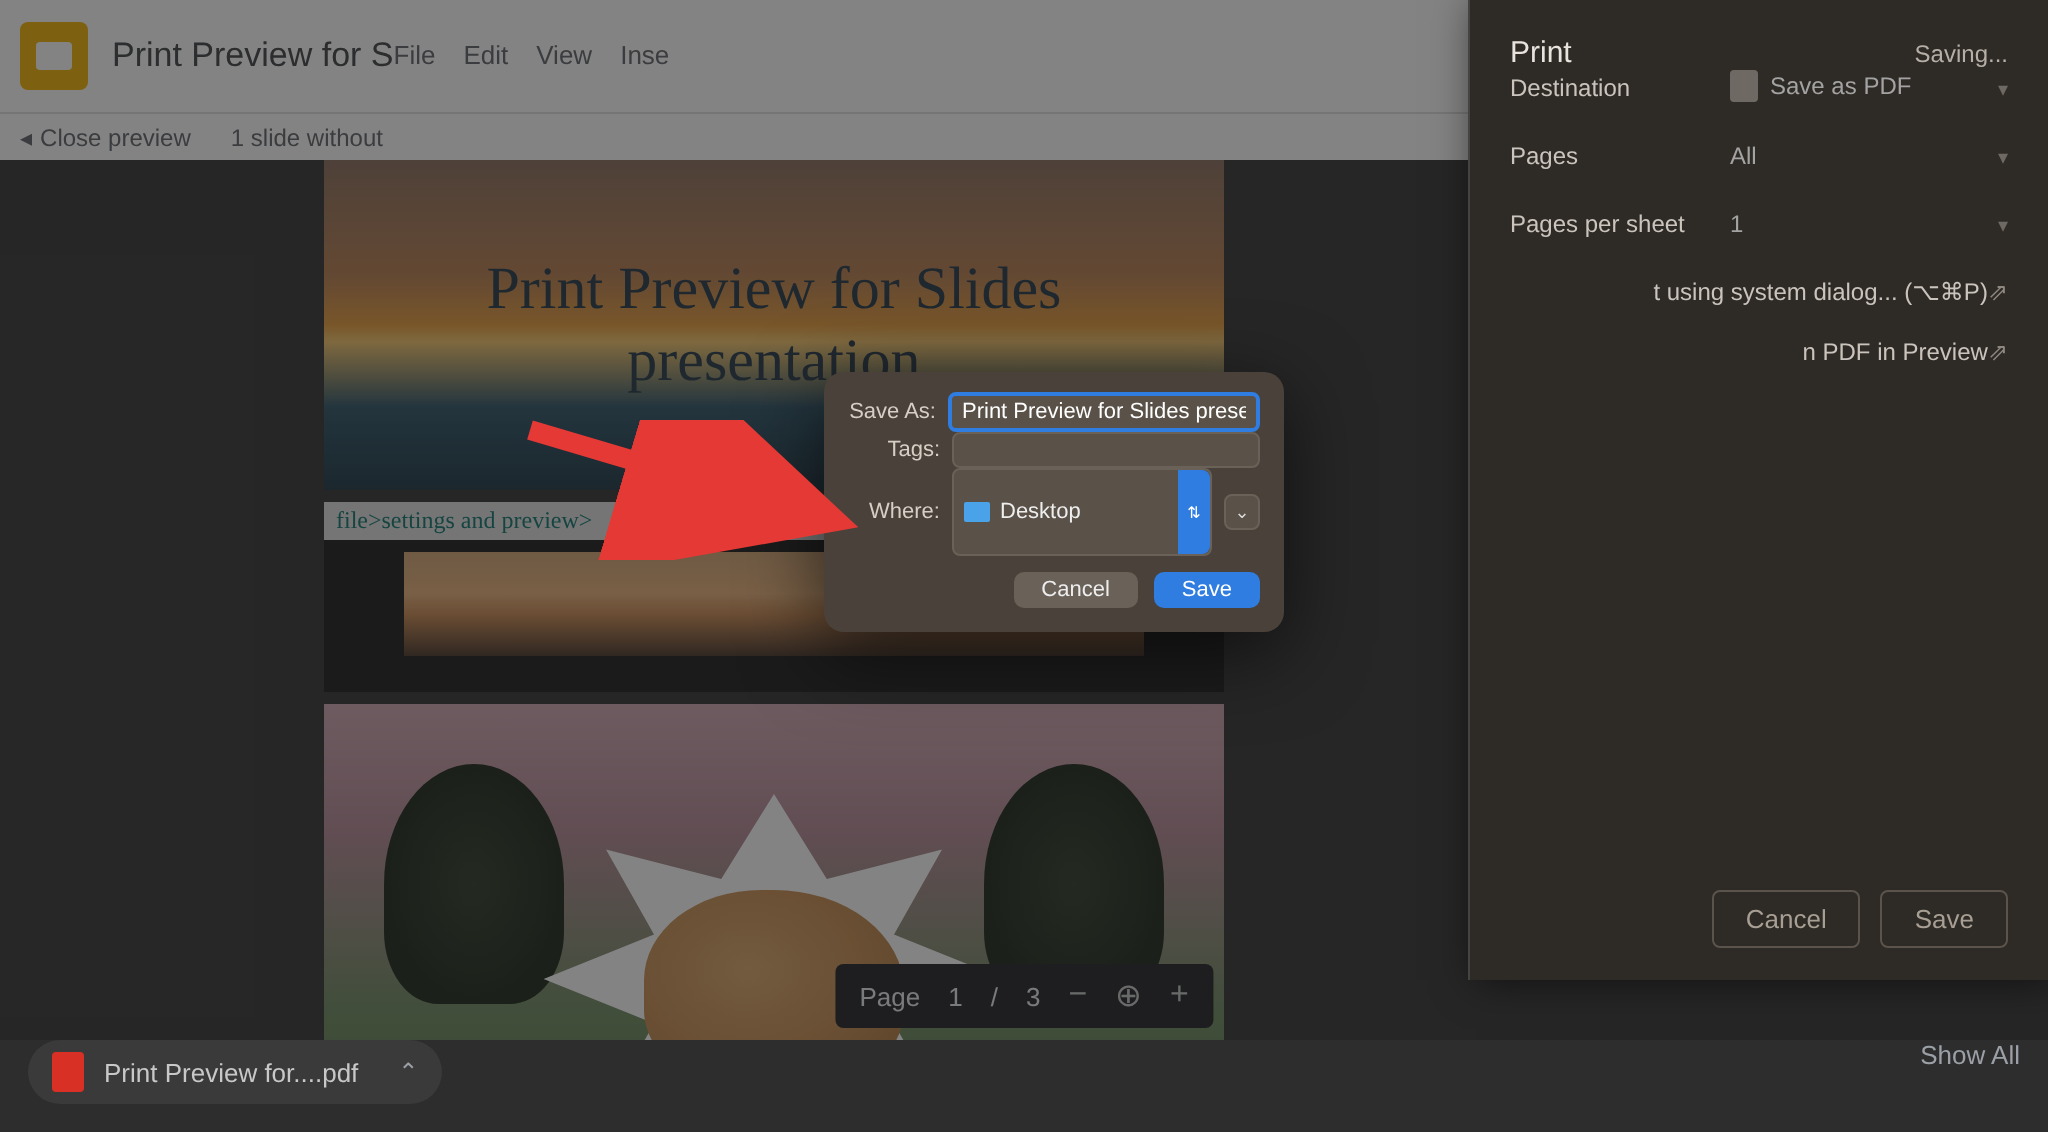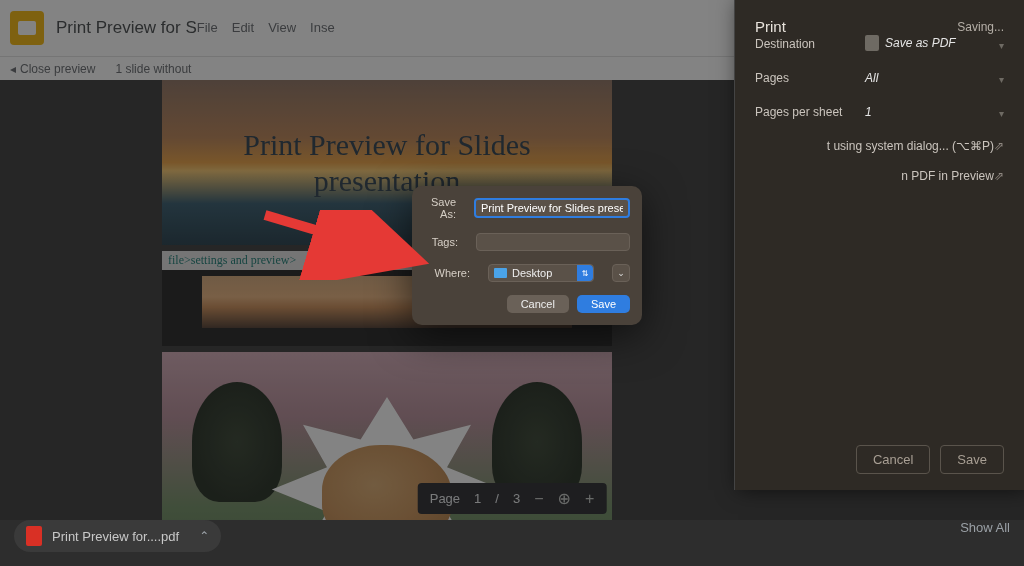--- a/index.html
+++ b/index.html
@@ -50,35 +50,35 @@
   
   .dim-overlay { position: absolute; inset: 0; background: rgba(30,30,30,0.55); pointer-events: none; }
 
   
   .print-panel { position: absolute; top: 0; right: 0; width: 290px; height: 490px; background: #2e2a25; color: #cac4bd; font-size: 12px; padding: 18px 20px; z-index: 5; border-left: 1px solid #444; box-shadow: 4px 0 20px rgba(0,0,0,0.6); }
   .pp-header { display: flex; justify-content: space-between; align-items: center; }
   .pp-title { font-size: 15px; color: #e8e3dc; }
   .pp-saving { font-size: 12px; color: #b5afa7; }
   .pp-row { display: flex; align-items: flex-end; margin-bottom: 20px; }
   .pp-label { width: 110px; color: #cac4bd; }
-  .pp-value { color: #e5e5e5; display: flex; align-items: center; gap: 6px; flex: 1; font-style: italic; }
+  .pp-value { color: #a3a3a3; display: flex; align-items: center; gap: 6px; flex: 1; }
   .pp-arrow { margin-left: auto; color: #6e6a63; font-size: 10px; }
   .pdf-icon { width: 14px; height: 16px; background: #6e6a63; border-radius: 2px; }
   .pp-link { display: flex; justify-content: flex-end; align-items: center; color: #cac4bd; margin-bottom: 16px; cursor: pointer; }
   .pp-extern { font-size: 12px; color: #8e8780; }
   .pp-footer { position: absolute; bottom: 16px; right: 20px; display: flex; gap: 10px; }
   .pp-btn { padding: 6px 16px; border-radius: 4px; border: 1px solid #5a544c; background: transparent; color: #a89f94; font-size: 13px; cursor: pointer; }
 
   
   .save-dialog { position: absolute; left: 412px; top: 186px; width: 230px; background: #4a423a; border-radius: 10px; padding: 10px 12px 12px; z-index: 10; box-shadow: 0 10px 40px rgba(0,0,0,0.6); }
-  .sd-row { display: flex; align-items: center; gap: 18px; margin-bottom: 13px; font-size: 11px; }
+  .sd-row { display: flex; align-items: center; gap: 6px; margin-bottom: 0; font-size: 11px; }
   .sd-label { width: 46px; text-align: right; color: #d6cfc6; }
   .sd-input { flex: 1; background: #5a5148; border: 2px solid #2f7de0; border-radius: 4px; padding: 2px 5px; color: #fff; font-size: 11px; outline: none; }
   .sd-input.noborder { border: 1px solid #6a6158; }
-  .sd-where { flex: 1; background: #5a5148; border: 1px solid #6a6158; border-radius: 4px; padding: 2px 5px; color: #eee; font-size: 11px; display: flex; align-items: center; gap: 5px; position: relative; }
+  .sd-where { flex: 1; background: #5a5148; border: 1px solid #6a6158; border-radius: 4px; padding: 15px 5px; color: #eee; font-size: 11px; display: flex; align-items: center; gap: 5px; position: relative; }
   .sd-where-arrows { position: absolute; right: 0; top: 0; bottom: 0; width: 16px; background: #2f7de0; border-radius: 0 4px 4px 0; display: flex; align-items: center; justify-content: center; color: #fff; font-size: 8px; }
   .sd-folder { width: 13px; height: 10px; background: #4aa3e8; border-radius: 1px; }
   .sd-expand { width: 18px; height: 18px; background: #5a5148; border: 1px solid #6a6158; border-radius: 4px; display: flex; align-items: center; justify-content: center; color: #ddd; font-size: 9px; cursor: pointer; }
   .sd-buttons { display: flex; justify-content: flex-end; gap: 8px; margin-top: 8px; }
   .sd-btn { padding: 3px 14px; border-radius: 5px; border: none; font-size: 11px; cursor: pointer; }
   .sd-cancel { background: #6a6158; color: #eee; }
   .sd-save { background: #2f7de0; color: #fff; }
 
   
   .red-arrow { position: absolute; left: 260px; top: 210px; z-index: 11; pointer-events:none; }

